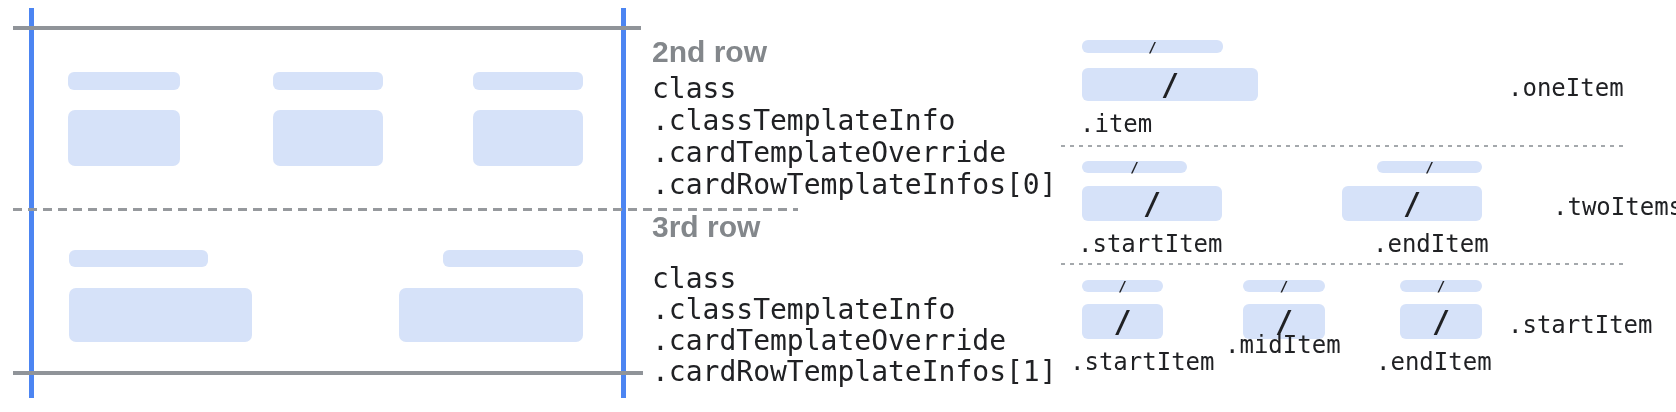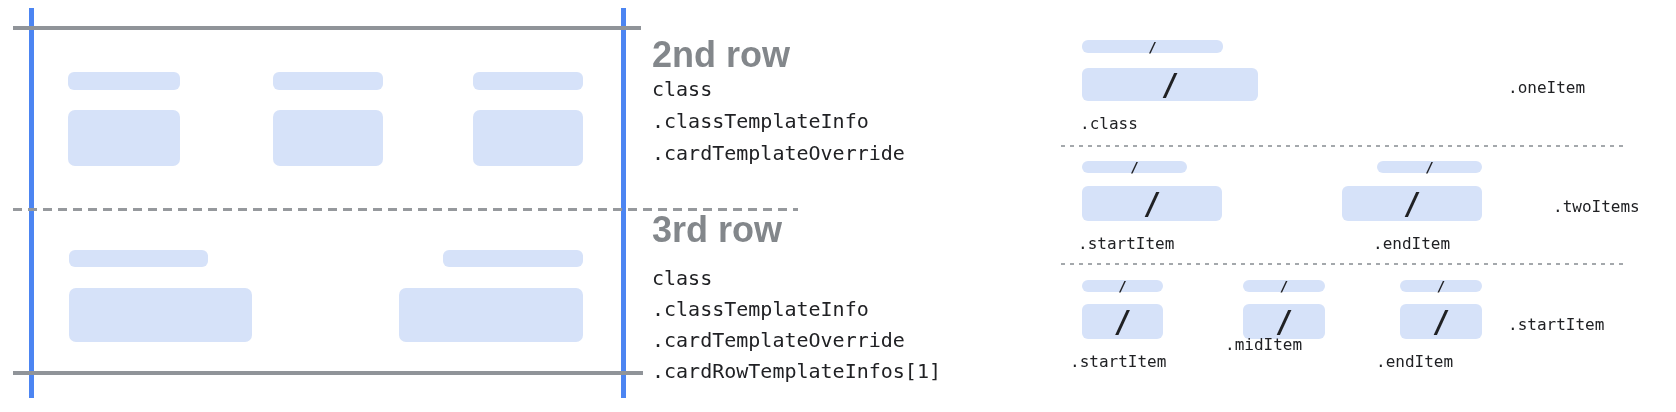--- a/index.html
+++ b/index.html
@@ -21,30 +21,30 @@
   
   .bar {
     position:absolute; background:var(--bar-fill,#d6e2f9); border-radius:6px;
     display:flex; align-items:center; justify-content:center;
   }
   .box { border-radius:7px; }
   .slash-big  { font:700 30px "DejaVu Sans Mono", monospace; color:var(--code-text,#202124); line-height:1; }
   .slash-small{ font:700 14px "DejaVu Sans Mono", monospace; color:var(--code-text,#202124); line-height:1; }
   
   .heading {
-    position:absolute; font-size:36px; font-weight:700; line-height:1;
+    position:absolute; font-size:30px; font-weight:700; line-height:1;
     color:var(--heading-text,#83878b); white-space:nowrap;
   }
   .codeblock {
-    position:absolute; font-family:"DejaVu Sans Mono", monospace; font-size:20px;
+    position:absolute; font-family:"DejaVu Sans Mono", monospace; font-size:28px;
     line-height:32px; color:var(--code-text,#202124); white-space:nowrap;
   }
   .codeblock.lh31 { line-height:31px; }
   .mono-label {
-    position:absolute; font-family:"DejaVu Sans Mono", monospace; font-size:16px;
+    position:absolute; font-family:"DejaVu Sans Mono", monospace; font-size:24px;
     line-height:22px; color:var(--code-text,#202124); white-space:nowrap;
   }
 </style>
 </head>
 <body>
 
 <div class="canvas">
 
   <div>
     <div class="vline" style="left:29px;  top:8px; height:390px;"></div>
@@ -69,41 +69,42 @@
       <div class="bar box" style="left:399px; top:288px; width:184px; height:54px;"></div>
     </div>
   </div>
 
   <div>
     <div class="heading" style="left:652px; top:37px;">2nd row</div>
     <div class="codeblock" style="left:652px; top:73px;">
       <div>class</div>
       <div>.classTemplateInfo</div>
       <div>.cardTemplateOverride</div>
+      <div>.cardRowTemplateInfos[0]</div>
     </div>
   </div>
 
   <div>
     <div class="heading" style="left:652px; top:212px;">3rd row</div>
     <div class="codeblock lh31" style="left:652px; top:263px;">
       <div>class</div>
       <div>.classTemplateInfo</div>
       <div>.cardTemplateOverride</div>
       <div>.cardRowTemplateInfos[1]</div>
     </div>
   </div>
 
   <div>
     <div class="bar" style="left:1082px; top:40px; width:141px; height:13px;">
       <span class="slash-small">/</span>
     </div>
     <div class="bar" style="left:1082px; top:68px; width:176px; height:33px;">
       <span class="slash-big">/</span>
     </div>
-    <div class="mono-label" style="left:1080px; top:113px;">.class</div>
+    <div class="mono-label" style="left:1080px; top:113px;">.item</div>
     <div class="mono-label" style="left:1508px; top:77px;">.oneItem</div>
   </div>
 
   <div class="dotline" style="left:1061px; top:145px; width:567px;"></div>
 
   <div>
     <div class="bar" style="left:1082px; top:161px; width:105px; height:12px;">
       <span class="slash-small">/</span>
     </div>
     <div class="bar" style="left:1082px; top:186px; width:140px; height:35px;">

